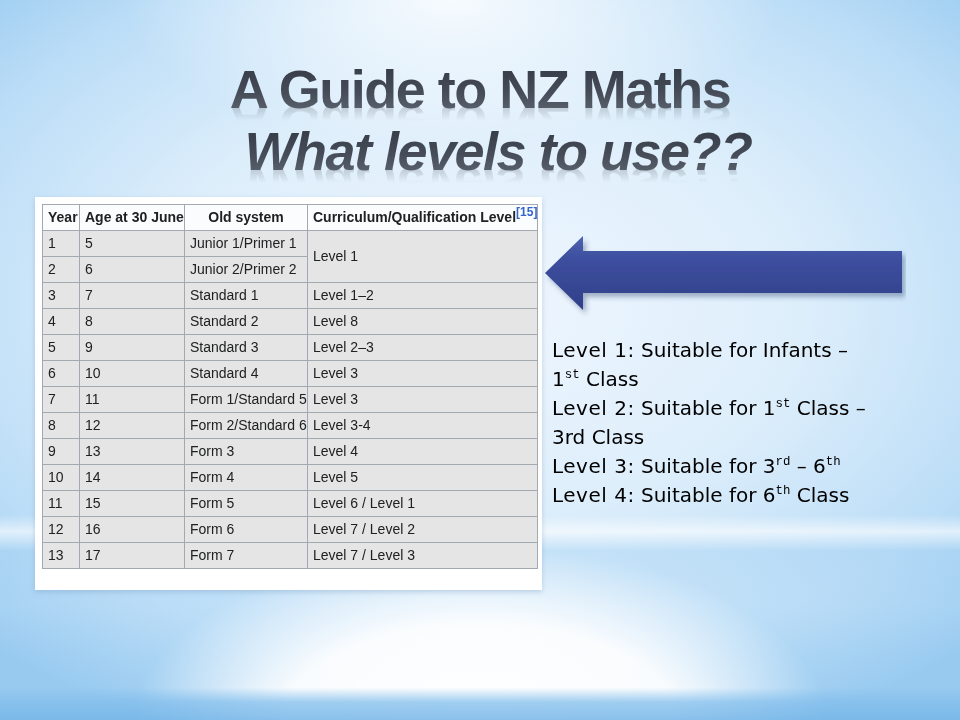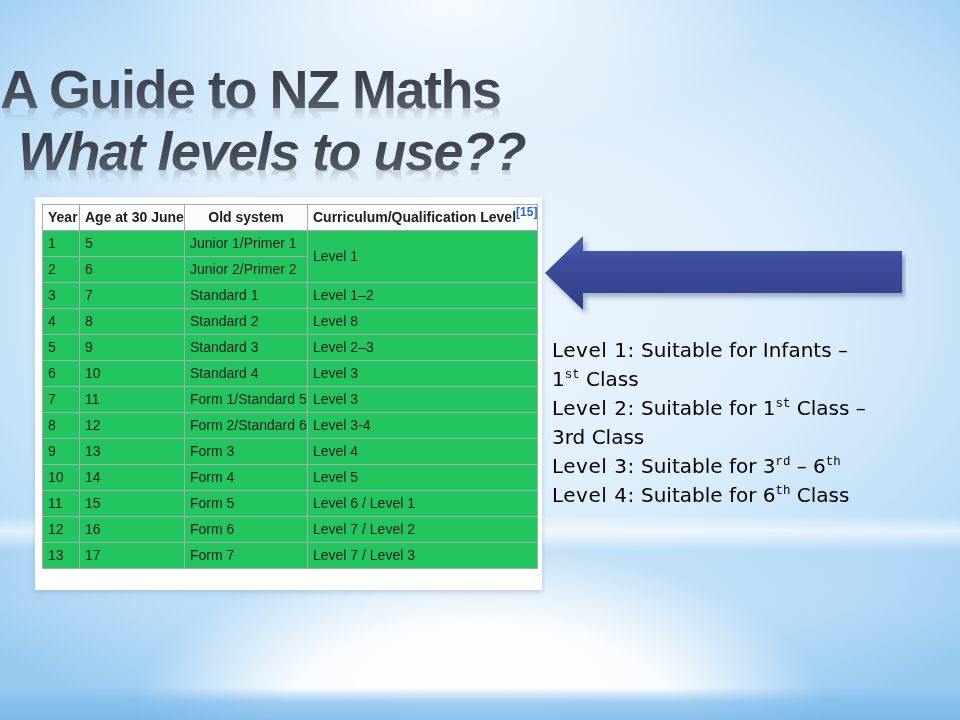--- a/index.html
+++ b/index.html
@@ -8,36 +8,36 @@
     font-family:"Liberation Sans",sans-serif;
     background:
       linear-gradient(180deg, rgba(255,255,255,0) 0%, rgba(255,255,255,0) 95.5%, rgba(130,190,236,0.75) 97.5%, rgba(118,182,232,0.85) 100%),
       radial-gradient(ellipse 52% 36% at 50% 101%, #ffffff 0%, rgba(255,255,255,0.92) 40%, rgba(255,255,255,0) 70%),
       linear-gradient(180deg, rgba(255,255,255,0) 0%, rgba(255,255,255,0) 71.5%, rgba(255,255,255,0.6) 73.8%, rgba(158,206,242,0.30) 76.5%, rgba(190,222,247,0.15) 84%, rgba(255,255,255,0) 91%),
       radial-gradient(ellipse 55% 32% at 47% 0%, rgba(255,255,255,0.85) 0%, rgba(255,255,255,0) 62%),
       radial-gradient(ellipse 75% 65% at 50% 42%, #eff6fe 0%, #ddeefb 45%, #bbddf7 78%, #98caf0 100%);
   }
   
   .title-line{
-    position:absolute;left:0;width:100%;
+    position:absolute;left:0;width:100%;text-align:center;
     font-weight:bold;font-size:54px;letter-spacing:-1.5px;line-height:1.0;
     background:linear-gradient(180deg,#343a44 0%,#454c58 55%,#5e6672 100%);
     -webkit-background-clip:text;background-clip:text;color:transparent;
     -webkit-box-reflect:below -0.34em linear-gradient(180deg, transparent 58%, rgba(0,0,0,0.42) 100%);
   }
   .title-1{top:62px;}
   .title-2{top:124px;font-style:italic;padding-left:18px;}
   
   .table-panel{
     position:absolute;left:35px;top:197px;width:507px;height:393px;
     background:#ffffff;box-shadow:0 2px 5px rgba(110,145,185,0.35);
   }
   table.nz{
     margin:7px 17px 0 7px;border-collapse:collapse;table-layout:fixed;width:495px;
-    font-size:14px;color:#202122;background:#22c55e;
+    font-size:14px;color:#202122;background:#e5e5e5;
   }
   table.nz th, table.nz td{
     border:1px solid #a2a9b1;padding:3px 5px;height:26px;box-sizing:border-box;
     line-height:1.25;overflow:hidden;white-space:nowrap;
   }
   table.nz th{text-align:center;font-weight:bold;background:#fbfcfd;}
   table.nz td{text-align:left;font-weight:normal;}
   sup.cite{color:#3366cc;font-size:12px;vertical-align:super;line-height:0;font-weight:bold;}
   
   .arrow-wrap{position:absolute;left:544px;top:234px;width:362px;height:84px;}

